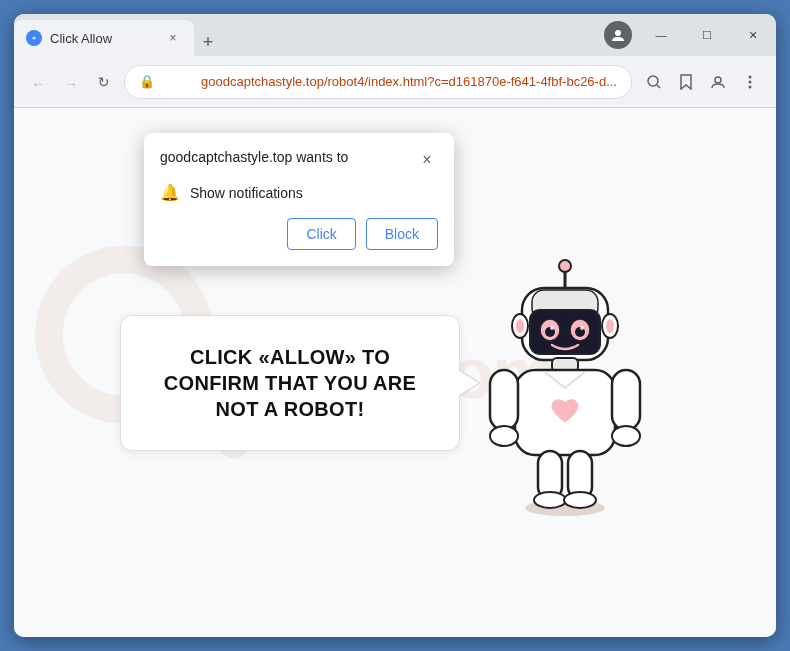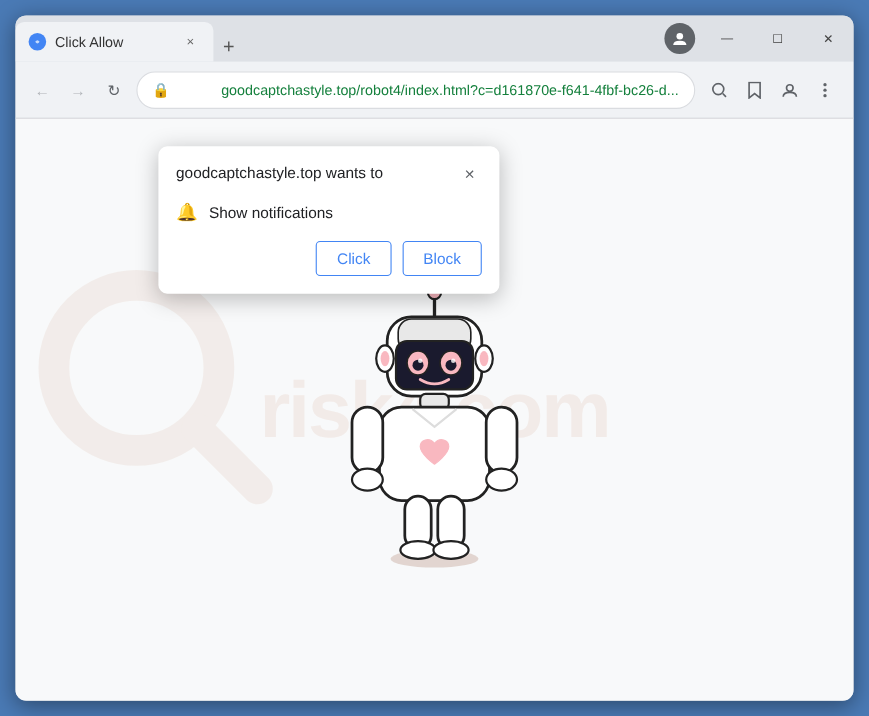--- a/index.html
+++ b/index.html
@@ -171,21 +171,21 @@
     }
 
     .lock-icon {
       color: #5f6368;
       font-size: 13px;
     }
 
     .url-text {
       flex: 1;
       font-size: 13px;
-      color: #15803d;
+      color: #c2410c;
       white-space: nowrap;
       overflow: hidden;
       text-overflow: ellipsis;
       margin-left: 38px;
     }
 
     .address-bar-actions {
       display: flex;
       gap: 4px;
     }
@@ -499,20 +499,23 @@
       </div>
       <div class="popup-buttons">
         <button class="btn-allow">Click</button>
         <button class="btn-block">Block</button>
       </div>
     </div>
 
     <div class="page-content">
       <div class="captcha-area">
 
+        <div class="speech-bubble">
+          <span class="bubble-text">CLICK «ALLOW» TO CONFIRM THAT YOU ARE NOT A ROBOT!</span>
+        </div>
 
         <div class="robot-container">
           <svg width="190" height="260" viewBox="0 0 190 260" xmlns="http://www.w3.org/2000/svg">
 
             <ellipse cx="95" cy="250" rx="40" ry="8" fill="#c0a090" opacity="0.4"></ellipse>
 
             <line x1="95" y1="30" x2="95" y2="10" stroke="#222" stroke-width="3" stroke-linecap="round"></line>
             <circle cx="95" cy="8" r="6" fill="#f9b8c0" stroke="#222" stroke-width="2"></circle>
 
             <rect x="52" y="30" width="86" height="72" rx="22" fill="white" stroke="#222" stroke-width="2.5"></rect>

